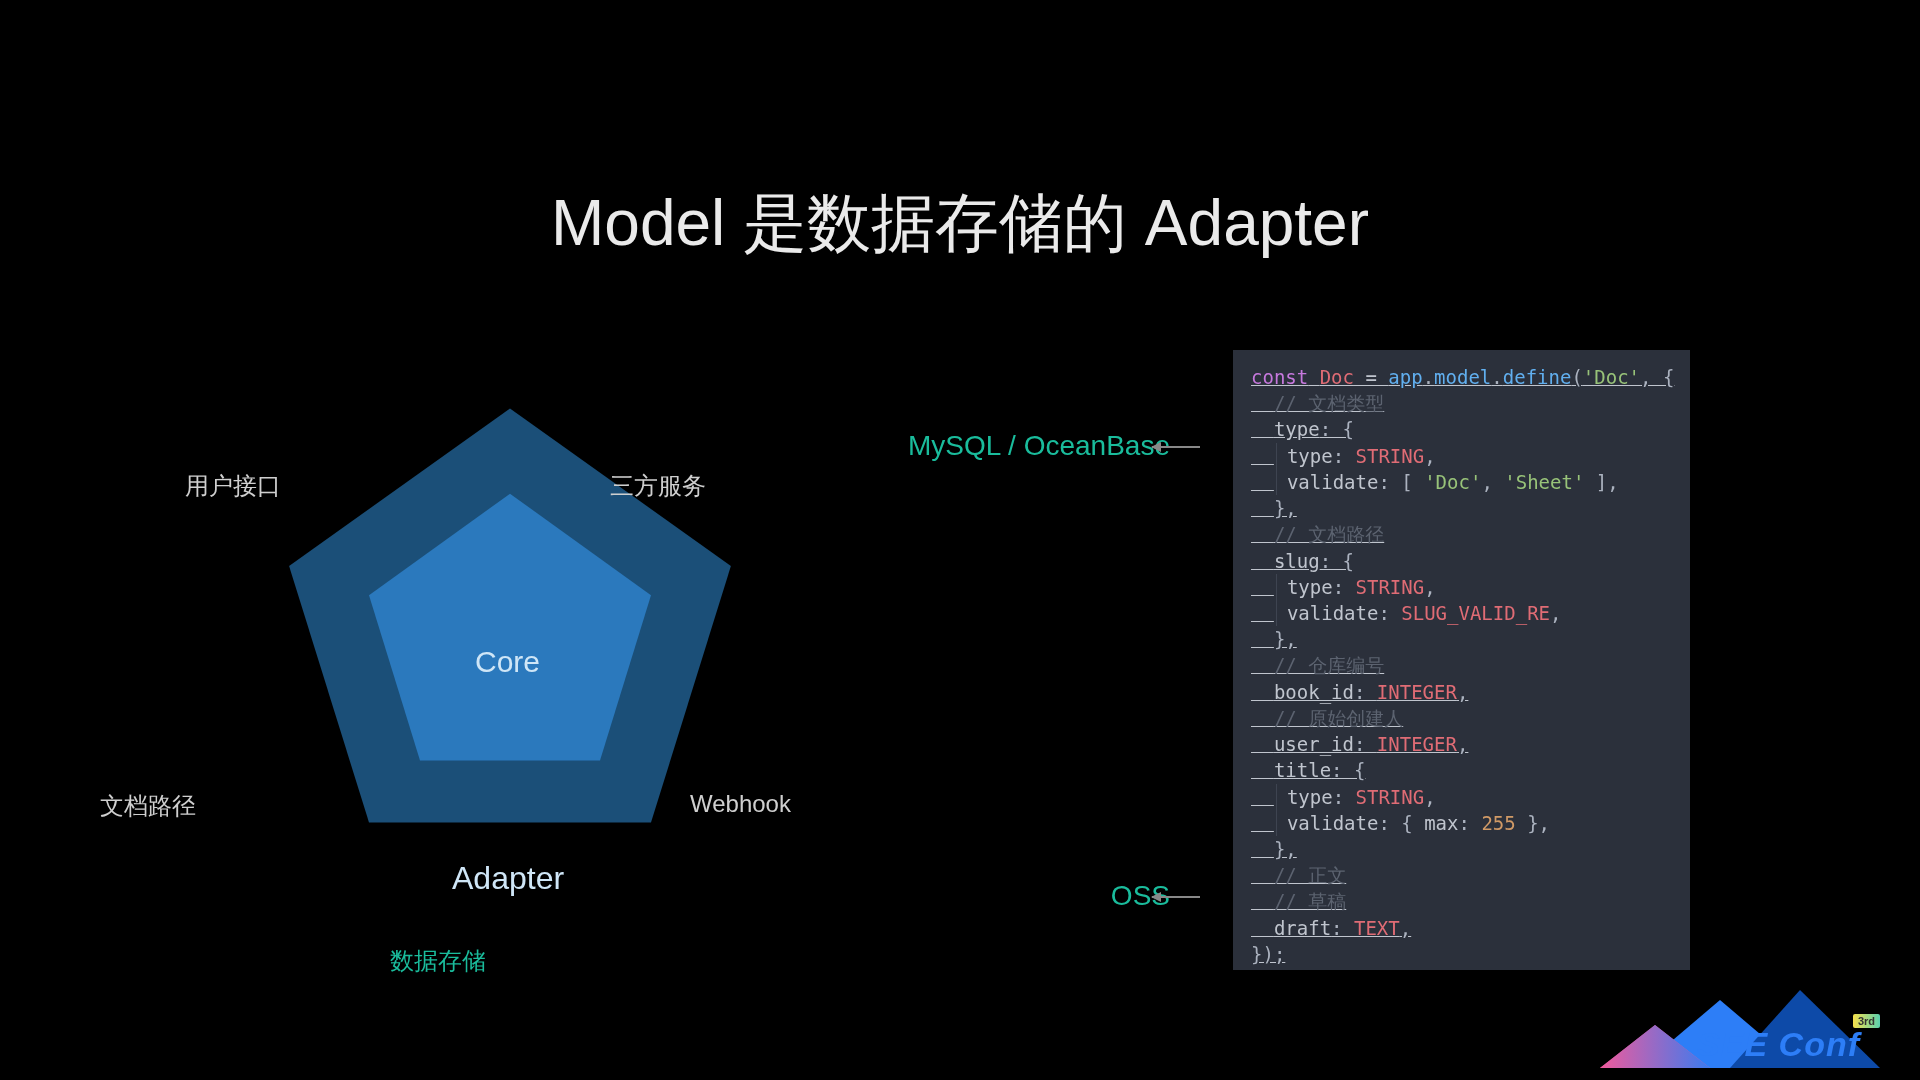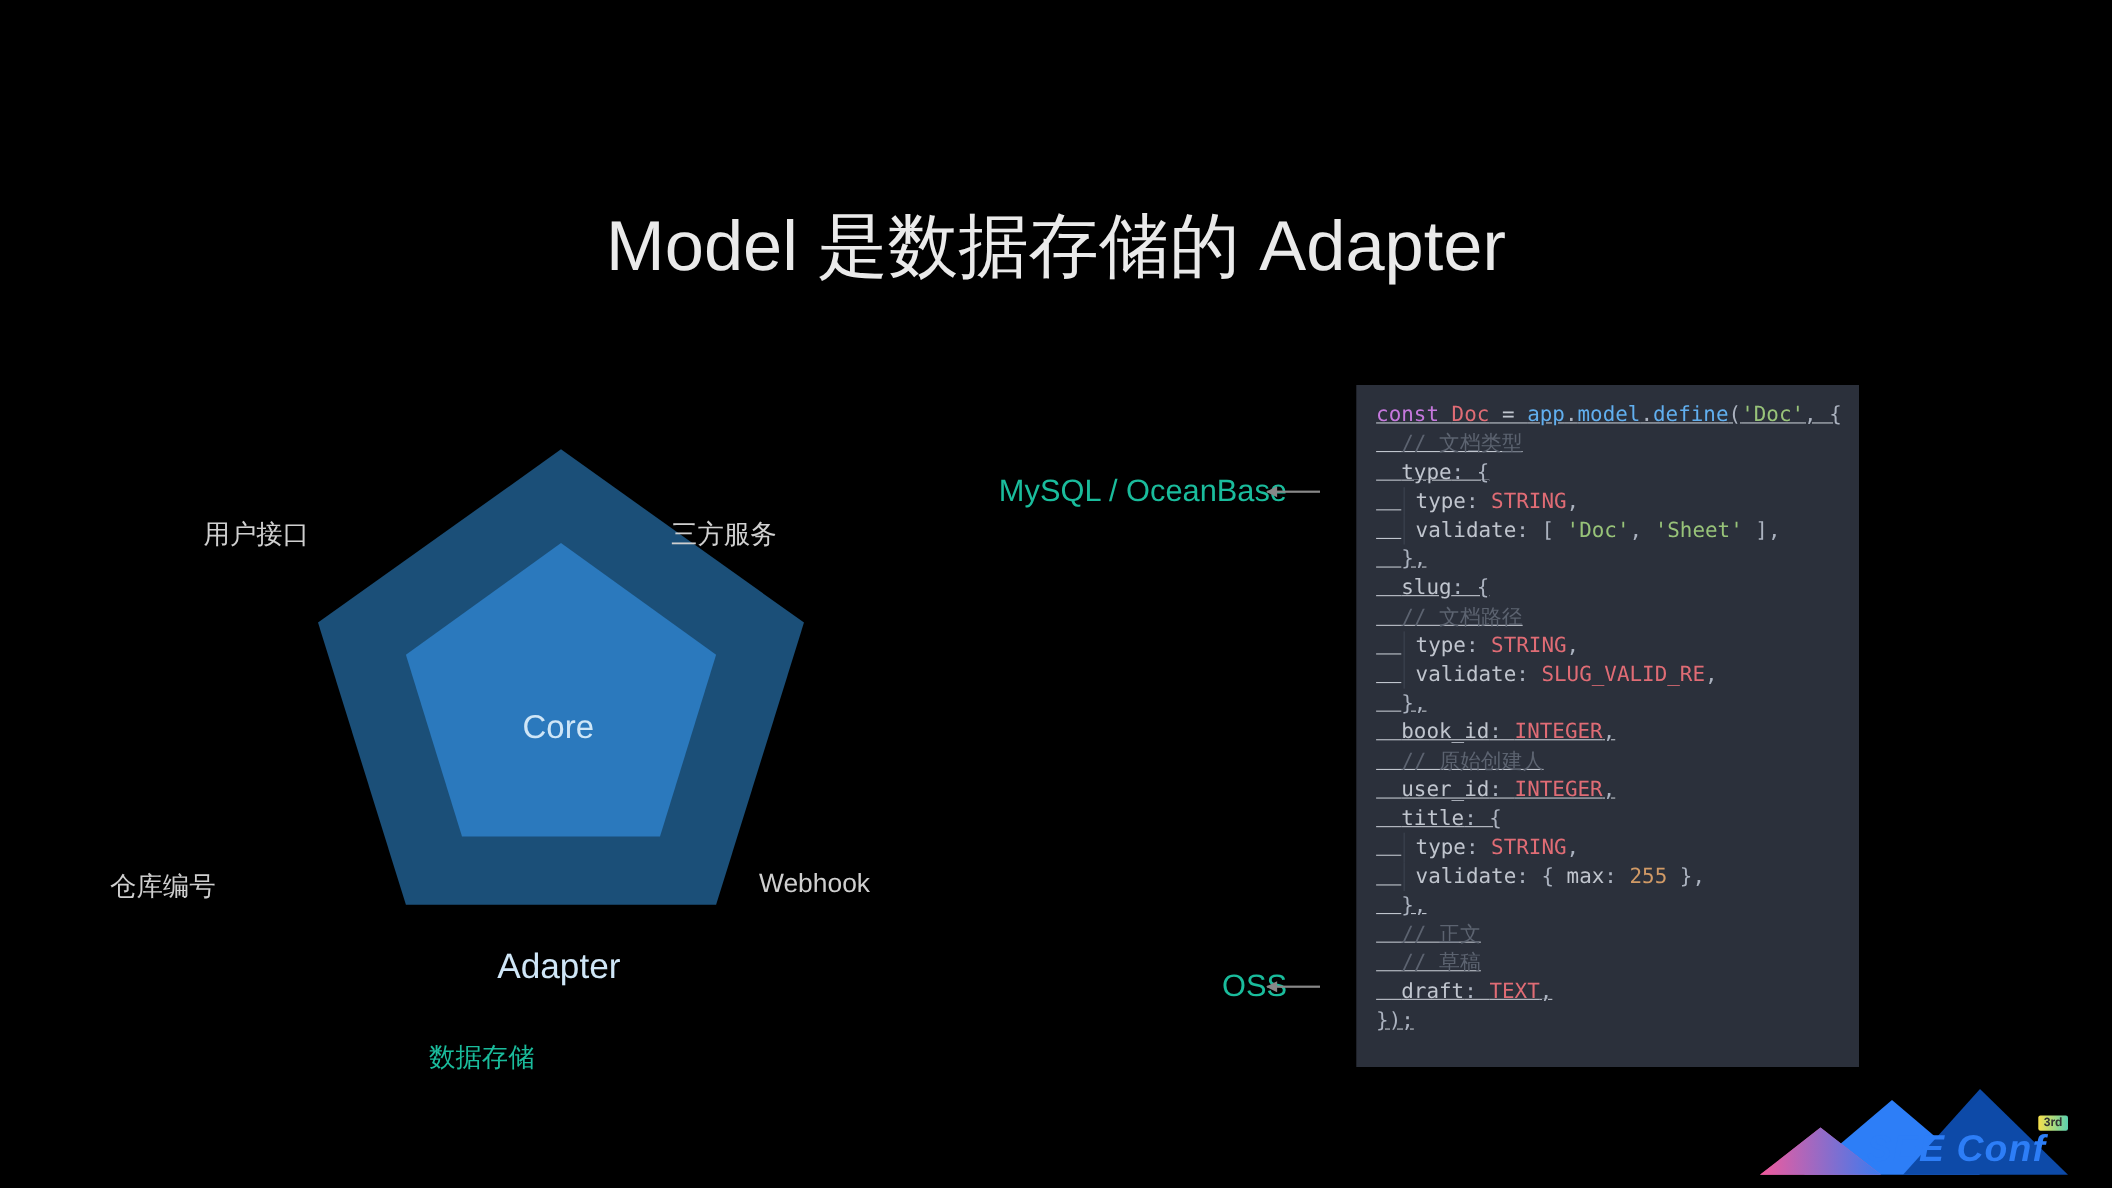--- a/index.html
+++ b/index.html
@@ -151,43 +151,44 @@
   </svg>
   <svg class="pentagon-inner" viewBox="0 0 100 100" preserveAspectRatio="none">
     <polygon points="50,3 97,38 80,95 20,95 3,38" fill="#2b79bd"></polygon>
   </svg>
 
   <div class="core-label" style="left:355px; top:275px;">Core</div>
   <div class="adapter-label" style="left:332px; top:490px;">Adapter</div>
 
   <div class="label" style="left:65px; top:100px;">用户接口</div>
   <div class="label" style="left:490px; top:100px;">三方服务</div>
-  <div class="label" style="left:-20px; top:420px;">仓库编号</div>
+  <div class="label" style="left:-20px; top:420px;">文档路径</div>
   <div class="label" style="left:570px; top:420px;">Webhook</div>
   <div class="label teal" style="left:270px; top:575px;">数据存储</div>
 </div>
 
 <div class="side-label" style="top:430px; right:750px;">MySQL / OceanBase</div>
 <div class="arrow" style="top:446px; right:720px; width:48px;"></div>
 
 <div class="side-label" style="top:880px; right:750px;">OSS</div>
 <div class="arrow" style="top:896px; right:720px; width:48px;"></div>
 
 <div class="code-block">
 <div class="line"><span class="tok-kw">const</span> <span class="tok-var">Doc</span><span> = </span><span class="tok-obj">app</span><span class="tok-punc">.</span><span class="tok-obj">model</span><span class="tok-punc">.</span><span class="tok-obj">define</span><span class="tok-punc">(</span><span class="tok-str">'Doc'</span><span class="tok-punc">, {</span></div>
 <div class="line">  <span class="tok-comment">// 文档类型</span></div>
 <div class="line">  <span class="tok-key">type</span><span class="tok-punc">: {</span></div>
 <div class="line">  <span class="indent-guide"><span class="tok-key">type</span><span class="tok-punc">: </span><span class="tok-type">STRING</span><span class="tok-punc">,</span></span></div>
 <div class="line">  <span class="indent-guide"><span class="tok-key">validate</span><span class="tok-punc">: [ </span><span class="tok-str">'Doc'</span><span class="tok-punc">, </span><span class="tok-str">'Sheet'</span><span class="tok-punc"> ],</span></span></div>
 <div class="line">  <span class="tok-punc">},</span></div>
+<div class="line">  <span class="tok-comment">// 文档路径</span></div>
 <div class="line">  <span class="tok-key">slug</span><span class="tok-punc">: {</span></div>
-<div class="line">  <span class="tok-comment">// 文档路径</span></div>
 <div class="line">  <span class="indent-guide"><span class="tok-key">type</span><span class="tok-punc">: </span><span class="tok-type">STRING</span><span class="tok-punc">,</span></span></div>
 <div class="line">  <span class="indent-guide"><span class="tok-key">validate</span><span class="tok-punc">: </span><span class="tok-type">SLUG_VALID_RE</span><span class="tok-punc">,</span></span></div>
 <div class="line">  <span class="tok-punc">},</span></div>
+<div class="line">  <span class="tok-comment">// 仓库编号</span></div>
 <div class="line">  <span class="tok-key">book_id</span><span class="tok-punc">: </span><span class="tok-type">INTEGER</span><span class="tok-punc">,</span></div>
 <div class="line">  <span class="tok-comment">// 原始创建人</span></div>
 <div class="line">  <span class="tok-key">user_id</span><span class="tok-punc">: </span><span class="tok-type">INTEGER</span><span class="tok-punc">,</span></div>
 <div class="line">  <span class="tok-key">title</span><span class="tok-punc">: {</span></div>
 <div class="line">  <span class="indent-guide"><span class="tok-key">type</span><span class="tok-punc">: </span><span class="tok-type">STRING</span><span class="tok-punc">,</span></span></div>
 <div class="line">  <span class="indent-guide"><span class="tok-key">validate</span><span class="tok-punc">: { </span><span class="tok-key">max</span><span class="tok-punc">: </span><span class="tok-num">255</span><span class="tok-punc"> },</span></span></div>
 <div class="line">  <span class="tok-punc">},</span></div>
 <div class="line">  <span class="tok-comment">// 正文</span></div>
 <div class="line">  <span class="tok-comment">// 草稿</span></div>
 <div class="line">  <span class="tok-key">draft</span><span class="tok-punc">: </span><span class="tok-type">TEXT</span><span class="tok-punc">,</span></div>

